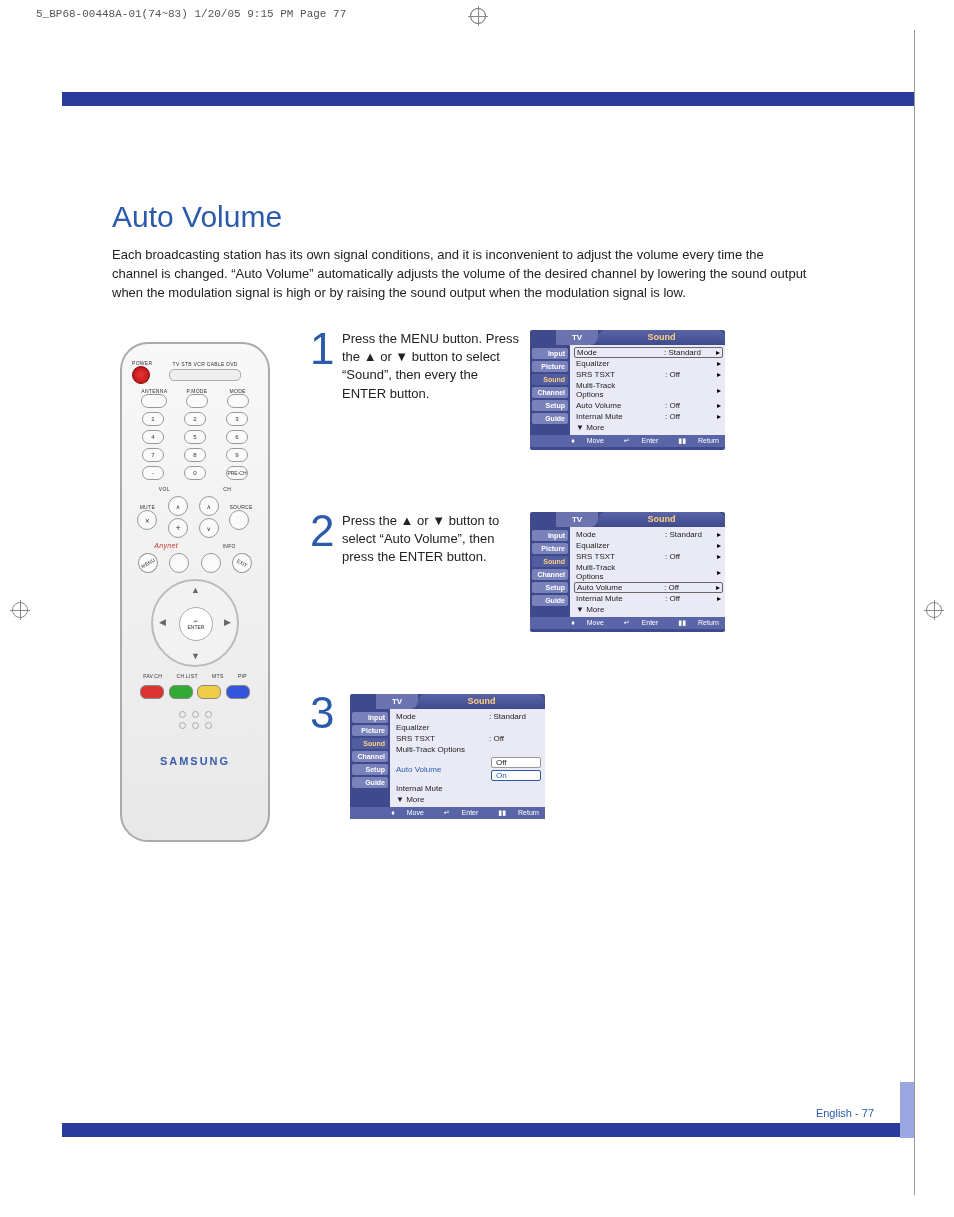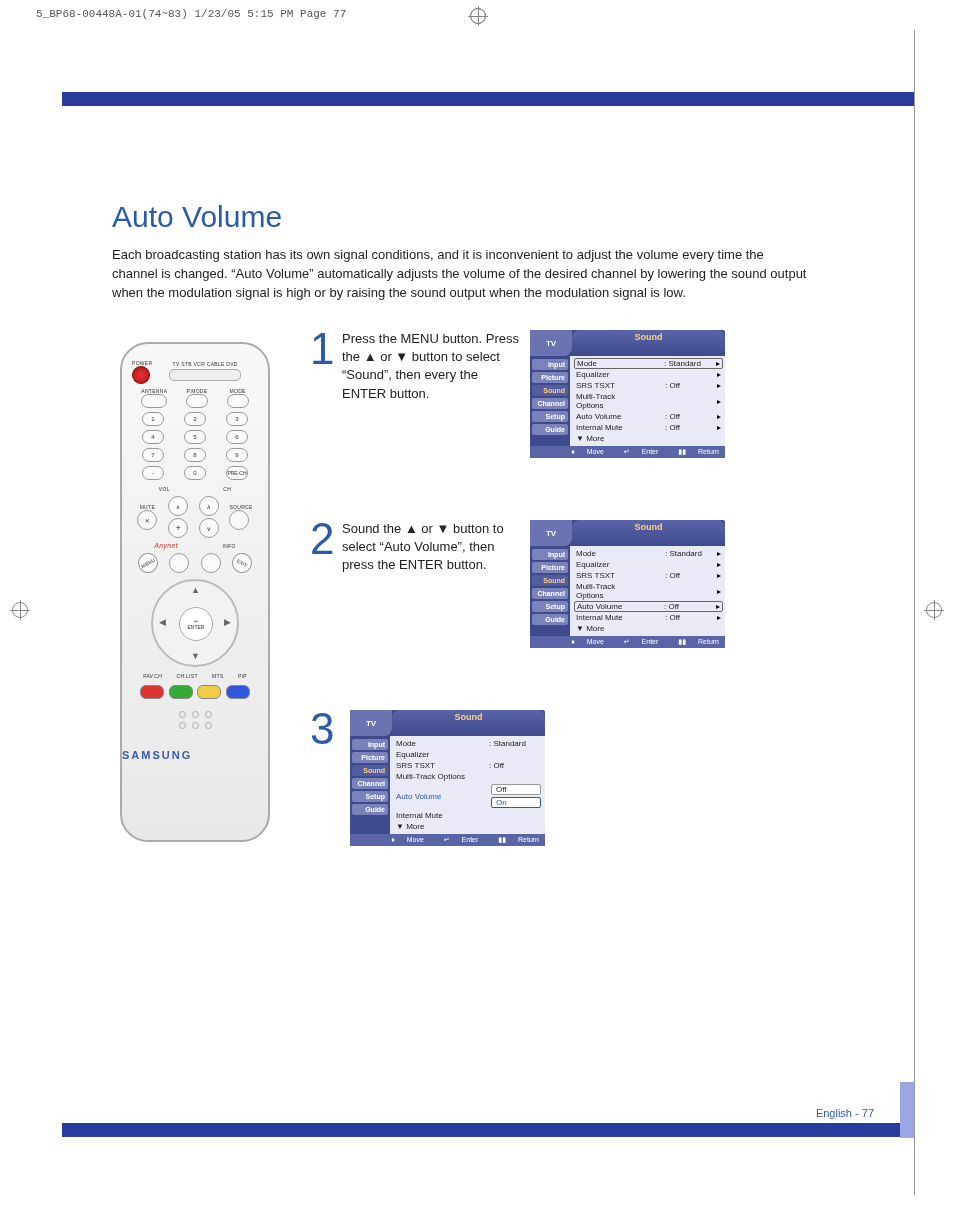--- a/index.html
+++ b/index.html
@@ -170,21 +170,22 @@
     width: 195px;
     margin-left: 8px;
     font-size: 8px;
     background: #3f4a8c;
     color: #fff;
     border-radius: 2px;
     position: relative;
   }
   .osd-head {
     display: flex;
-    height: 26px;
+    height: 15px;
+    padding-left: 26px;
   }
   .osd-tv {
     background: #6b74b0;
     color: #fff;
     font-weight: bold;
     font-size: 8px;
     padding: 2px 6px;
     display: flex;
     align-items: center;
     border-bottom-right-radius: 8px;
@@ -335,34 +336,34 @@
   }
   .nav-ring .arrU, .nav-ring .arrD, .nav-ring .arrL, .nav-ring .arrR {
     position:absolute; font-size:9px; color:#666;
   }
   .arrU { top:4px; left:38px; } .arrD { bottom:4px; left:38px; }
   .arrL { left:6px; top:36px; } .arrR { right:6px; top:36px; }
   .color-btns { display:flex; justify-content:space-around; margin:6px 16px; }
   .color-btns div { width:22px; height:12px; border-radius:6px; border:1px solid #888; }
   .c-red{background:#d33;} .c-green{background:#3a3;} .c-yellow{background:#ec4;} .c-blue{background:#35d;}
   .brand {
-    font-weight:bold; font-size:11px; letter-spacing:2px;
-    color:#3b5cab; margin-top:20px;
+    text-align:center; font-weight:bold; font-size:11px; letter-spacing:2px;
+    color:#3b5cab; margin-top:26px;
   }
   .dots { display:flex; justify-content:center; gap:6px; }
   .dots span { width:5px; height:5px; border:1px solid #aaa; border-radius:50%; }
   .page-foot {
     position:absolute; bottom: 76px; right: 40px; font-size: 11px; color: #2a5aaa; padding-left: 32px;
   }
 </style>
 </head>
 <body>
 
 <div class="page">
-  <div class="header-text">5_BP68-00448A-01(74~83)  1/23/05  5:15 PM  Page 77</div>
+  <div class="header-text">5_BP68-00448A-01(74~83)  1/20/05  9:15 PM  Page 77</div>
 
   <div class="crop-mark-top">
       <div class="circ"></div>
     </div>
   <div class="crop-mark-top crop-mark-bottom">
       <div class="circ"></div>
     </div>
   <div class="side-mark left">
       <div class="circ"></div>
     </div>
@@ -440,21 +441,21 @@
         <div class="osd-foot">
           <span>♦ <span>Move</span></span>
           <span>↵ <span>Enter</span></span>
           <span>▮▮ <span>Return</span></span>
         </div>
       </div>
     </div>
 
     <div class="step">
       <div class="step-num">2</div>
-      <div class="step-text">Sound the ▲ or ▼ button to select “Auto Volume”, then press the ENTER button.</div>
+      <div class="step-text">Press the ▲ or ▼ button to select “Auto Volume”, then press the ENTER button.</div>
       <div class="osd">
         <div class="osd-head">
           <div class="osd-tv">TV</div>
           <div class="osd-title">Sound</div>
         </div>
         <div class="osd-body">
           <div class="osd-side">
             <div class="side-item">Input</div>
             <div class="side-item">Picture</div>
             <div class="side-item sel">Sound</div>

